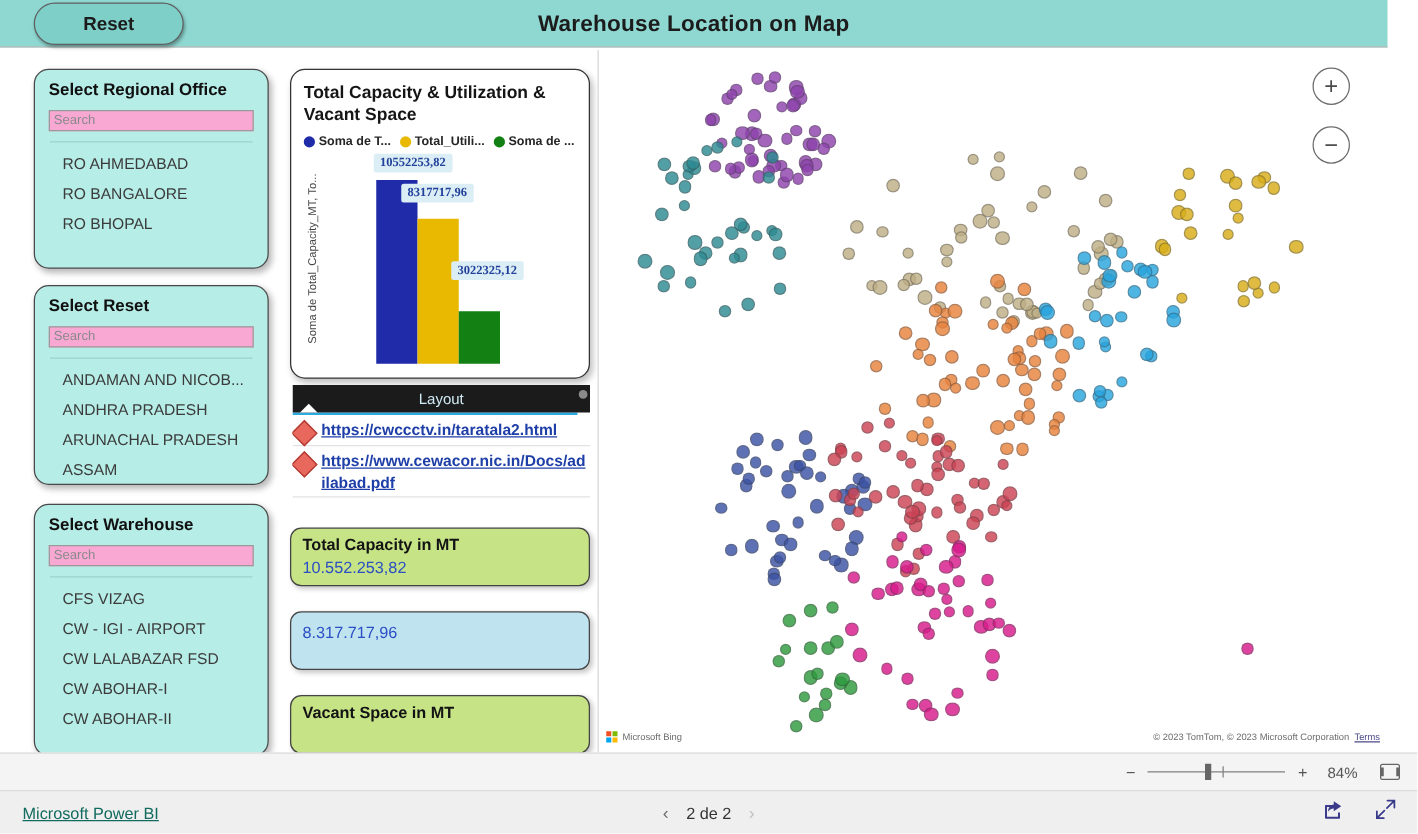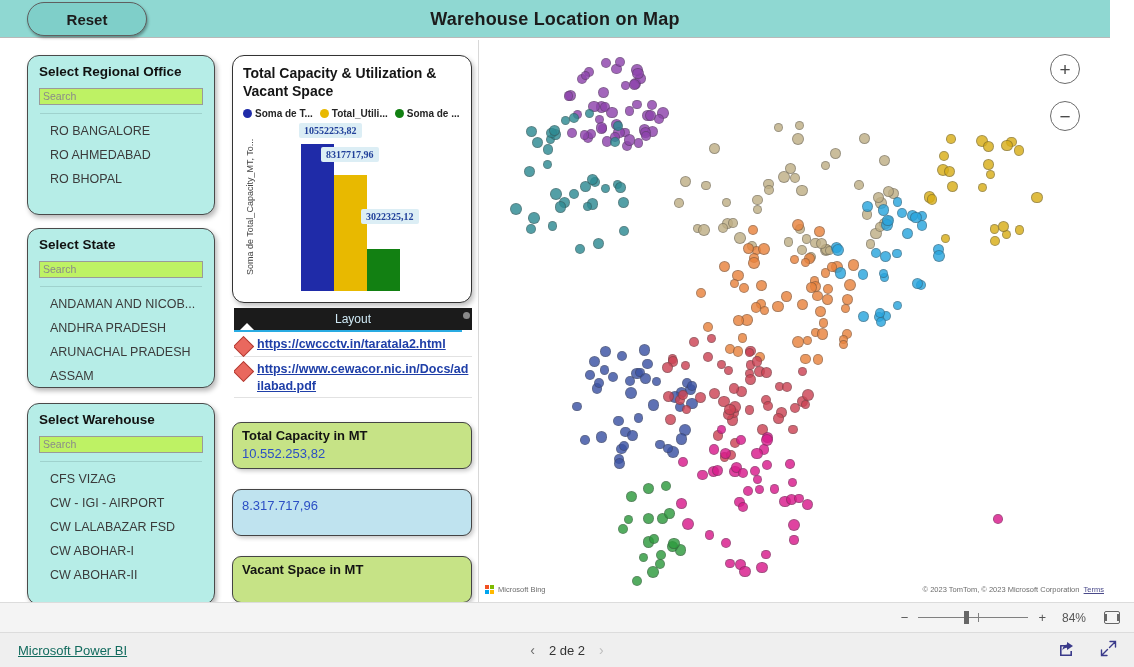--- a/index.html
+++ b/index.html
@@ -36,21 +36,21 @@
   .slicer {
     position: absolute; left: 27px; width: 188px;
     background: #B6EDE7; border: 1px solid #4a4a4a; border-radius: 12px;
     box-shadow: 2px 3px 5px rgba(0,0,0,.28);
     padding: 8px 11px 6px 11px;
   }
   .slicer-title {
     font-size: 13.5px; font-weight: bold; color: #111; margin-bottom: 7px;
   }
   .slicer-search {
-    width: 100%; height: 17px; background: #bef264;
+    width: 100%; height: 17px; background: #f9a8d4;
     border: 1px solid #9a9a9a; font-size: 10.5px; color: #555;
     padding: 0 3px; font-family: "Liberation Sans", sans-serif;
     outline: none;
   }
   .slicer-search::placeholder { color: #8a8a8a; }
   .slicer-sep { height: 1px; background: #9fd2cd; margin: 8px 1px 5px 1px; }
   .slicer-item {
     font-size: 12.5px; color: #3b3b3b; padding: 5px 0 5px 11px;
     cursor: pointer; white-space: nowrap; overflow: hidden;
   }
@@ -240,27 +240,27 @@
 
 <div class="header-bar">
   <div class="header-title">Warehouse Location on Map</div>
 </div>
 <div class="reset-btn">Reset</div>
 
 <div class="slicer" id="slicer-ro">
   <div class="slicer-title">Select Regional Office</div>
   <input class="slicer-search" placeholder="Search" style="">
   <div class="slicer-sep"></div>
+  <div class="slicer-item">RO AHMEDABAD</div>
   <div class="slicer-item">RO BANGALORE</div>
-  <div class="slicer-item">RO AHMEDABAD</div>
   <div class="slicer-item">RO BHOPAL</div>
 </div>
 
 <div class="slicer" id="slicer-state">
-  <div class="slicer-title">Select State</div>
+  <div class="slicer-title">Select Reset</div>
   <input class="slicer-search" placeholder="Search" style="">
   <div class="slicer-sep"></div>
   <div class="slicer-item">ANDAMAN AND NICOB...</div>
   <div class="slicer-item">ANDHRA PRADESH</div>
   <div class="slicer-item">ARUNACHAL PRADESH</div>
   <div class="slicer-item">ASSAM</div>
 </div>
 
 <div class="slicer" id="slicer-wh">
   <div class="slicer-title">Select Warehouse</div>

